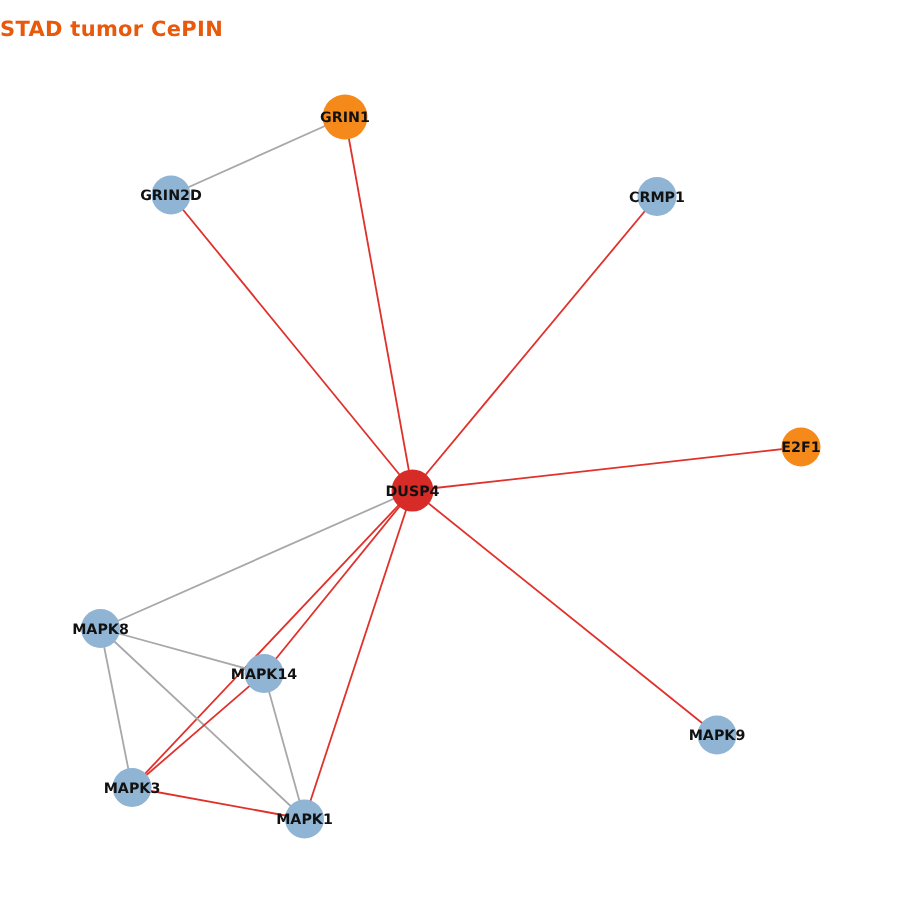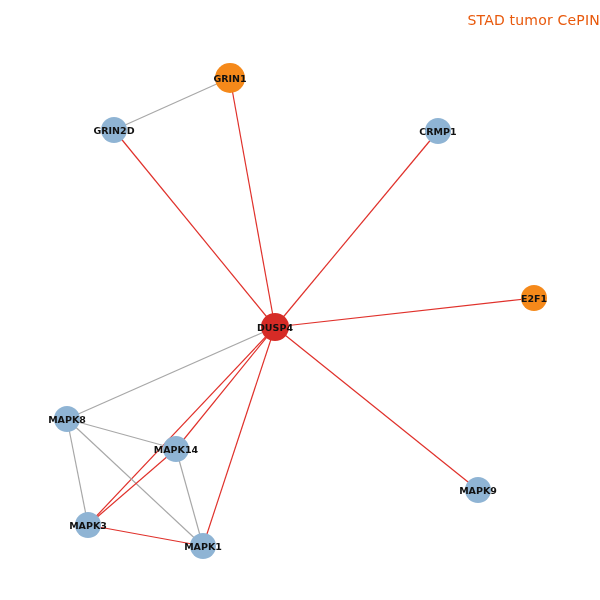--- a/index.html
+++ b/index.html
@@ -13,23 +13,23 @@
     width: 600px;
     height: 600px;
     background: #ffffff;
     overflow: hidden;
   }
   .chart-title {
     position: absolute;
     top: 12px;
     left: 0;
     width: 100%;
-    text-align: right;
+    text-align: left;
     font-size: 14px;
-    font-weight: 400;
+    font-weight: 700;
     letter-spacing: 0.2px;
   }
   svg.network {
     position: absolute;
     top: 0;
     left: 0;
   }
   svg.network text.node-label {
     font-family: "DejaVu Sans", "Liberation Sans", sans-serif;
     font-size: 9.5px;

